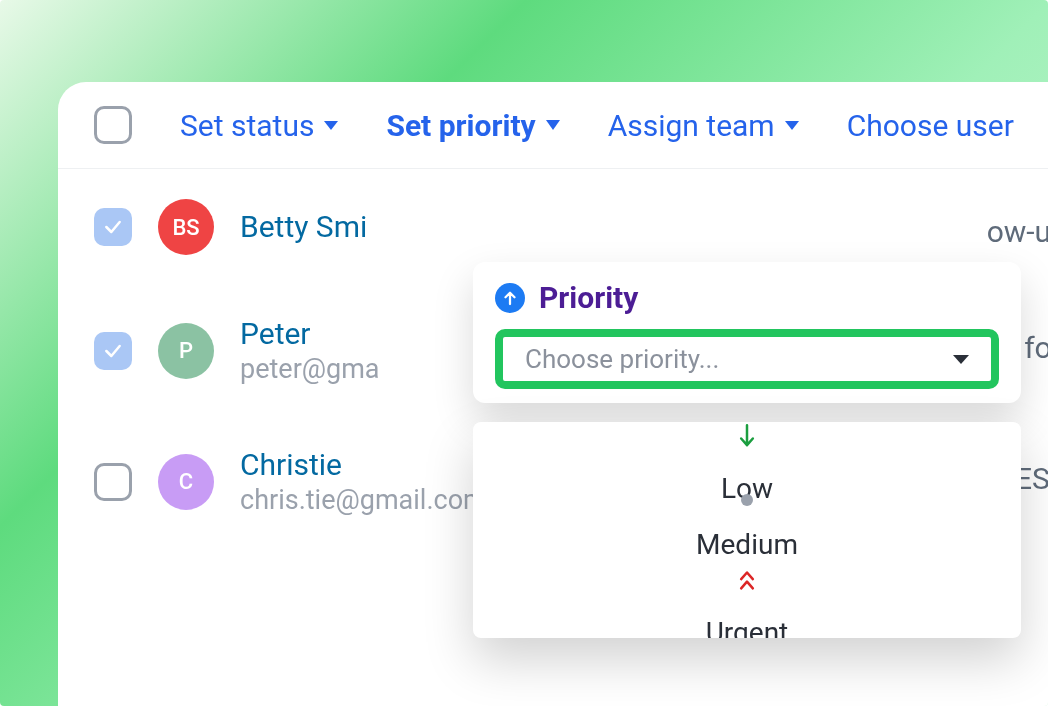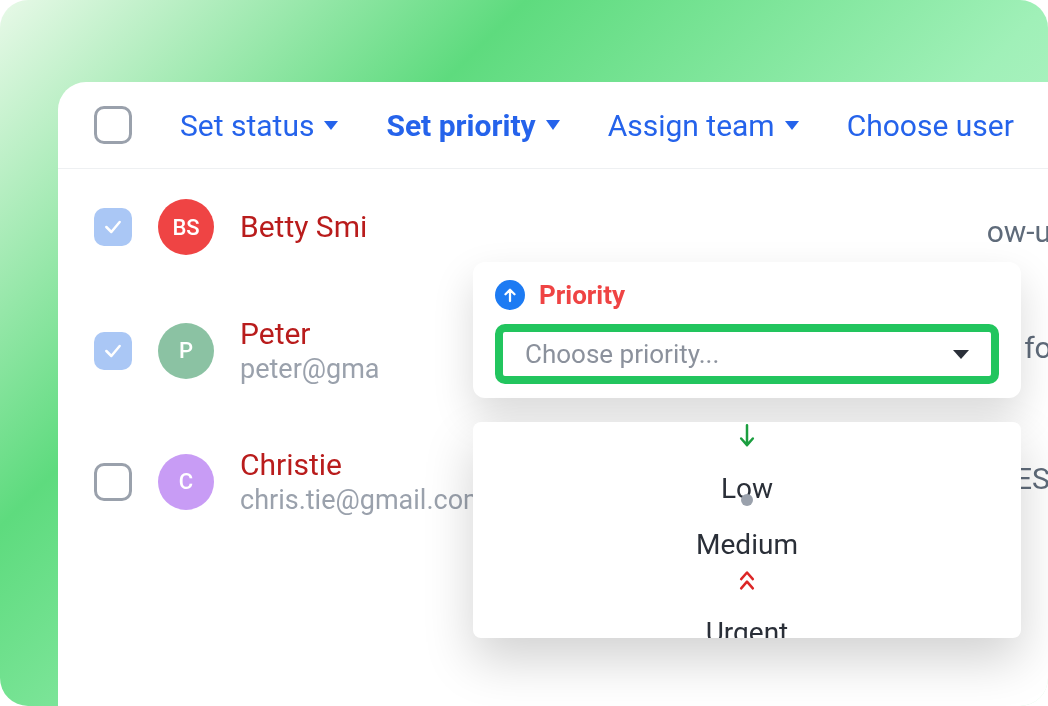--- a/index.html
+++ b/index.html
@@ -1,20 +1,20 @@
 <!DOCTYPE html>
 <html><head>
 <meta charset="utf-8">
 <style>
   * { box-sizing: border-box; margin: 0; padding: 0; }
   html, body { width: 1048px; height: 706px; overflow: hidden; font-family: -apple-system, BlinkMacSystemFont, 'Segoe UI', Roboto, Helvetica, Arial, sans-serif; }
   .bg {
     width: 1048px; height: 706px;
     background: linear-gradient(135deg, #e8f9e8 0%, #5edb7e 30%, #a0f0b8 60%, #d4f6de 100%);
-    border-radius: 28px;
+    border-radius: 4px;
     position: relative;
     overflow: hidden;
   }
   .card {
     position: absolute;
     left: 58px;
     top: 82px;
     right: 0;
     bottom: 0;
     background: #ffffff;
@@ -78,21 +78,21 @@
     width: 56px; height: 56px;
     border-radius: 50%;
     display: flex;
     align-items: center;
     justify-content: center;
     color: #fff;
     font-size: 22px;
     font-weight: 500;
     flex-shrink: 0;
   }
-  .name { font-size: 30px; color: #b91c1c; line-height: 1.25; }
+  .name { font-size: 30px; color: #0369a1; line-height: 1.25; }
   .email { font-size: 27px; color: #9aa1ac; line-height: 1.25; }
   .tail { position: absolute; right: -20px; font-size: 30px; color: #5f6b7a; }
 
   
   .popover {
     position: absolute;
     left: 415px;
     top: 180px;
     width: 548px;
     background: #fff;
@@ -108,21 +108,21 @@
   }
   .pop-icon {
     width: 30px; height: 30px;
     border-radius: 50%;
     background: #1d7bf3;
     display: flex;
     align-items: center;
     justify-content: center;
   }
   .pop-icon svg { width: 18px; height: 18px; }
-  .pop-title { font-size: 26px; font-weight: 700; color: #ef4444; }
+  .pop-title { font-size: 30px; font-weight: 700; color: #4c1d95; }
 
   .select {
     margin: 0 22px 14px 22px;
     border: 8px solid #22c55e;
     border-radius: 10px;
     height: 60px;
     display: flex;
     align-items: center;
     justify-content: space-between;
     padding: 0 22px;

